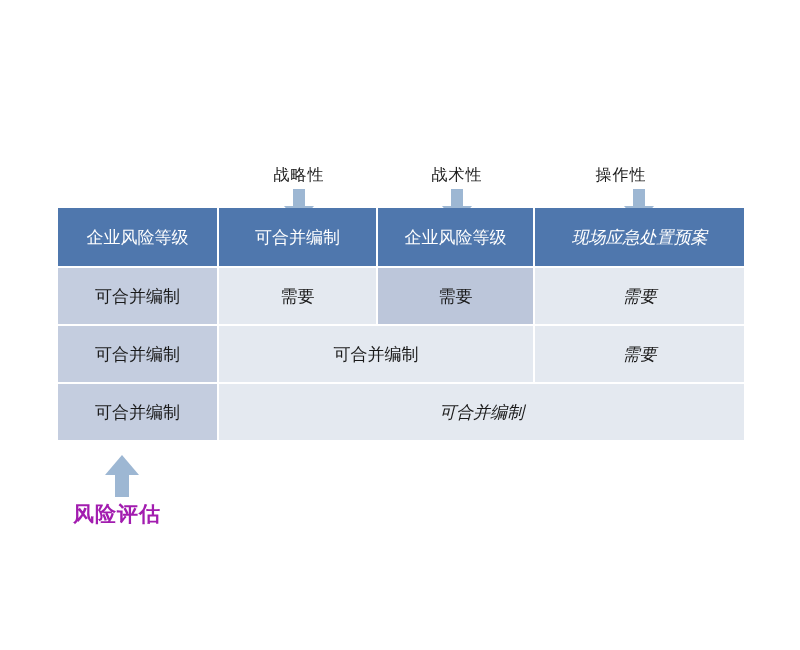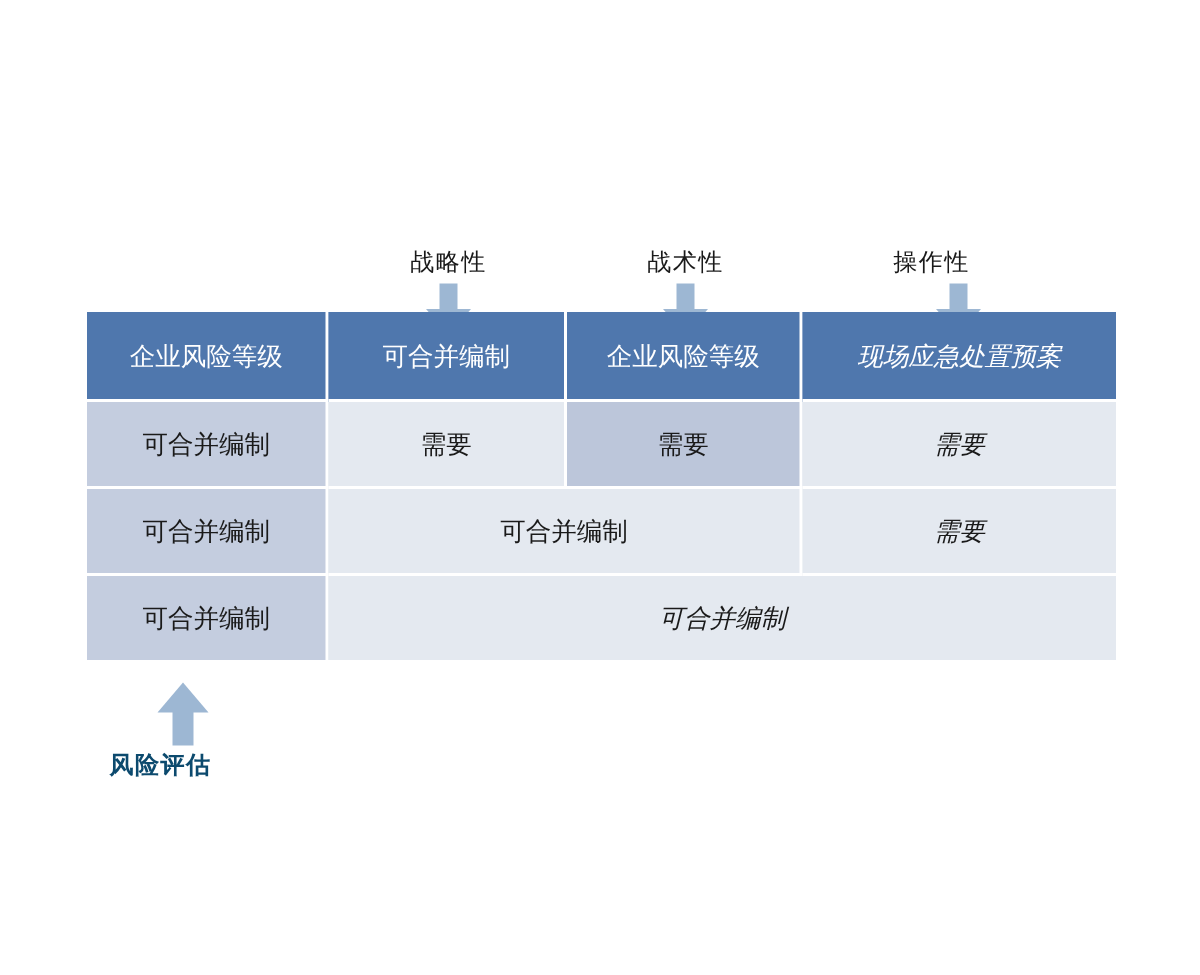--- a/index.html
+++ b/index.html
@@ -116,22 +116,22 @@
     height: 56px;
   }
   .cell-hl {
     background: #BCC6DA;
     height: 56px;
   }
 
   
   .red-label {
     position: absolute;
-    font-size: 16px;
-    color: #0c4a6e;
+    font-size: 21px;
+    color: #a21caf;
     font-weight: bold;
     white-space: nowrap;
     letter-spacing: 1px;
   }
 </style>
 </head>
 <body>
 
 <div id="canvas">
 

